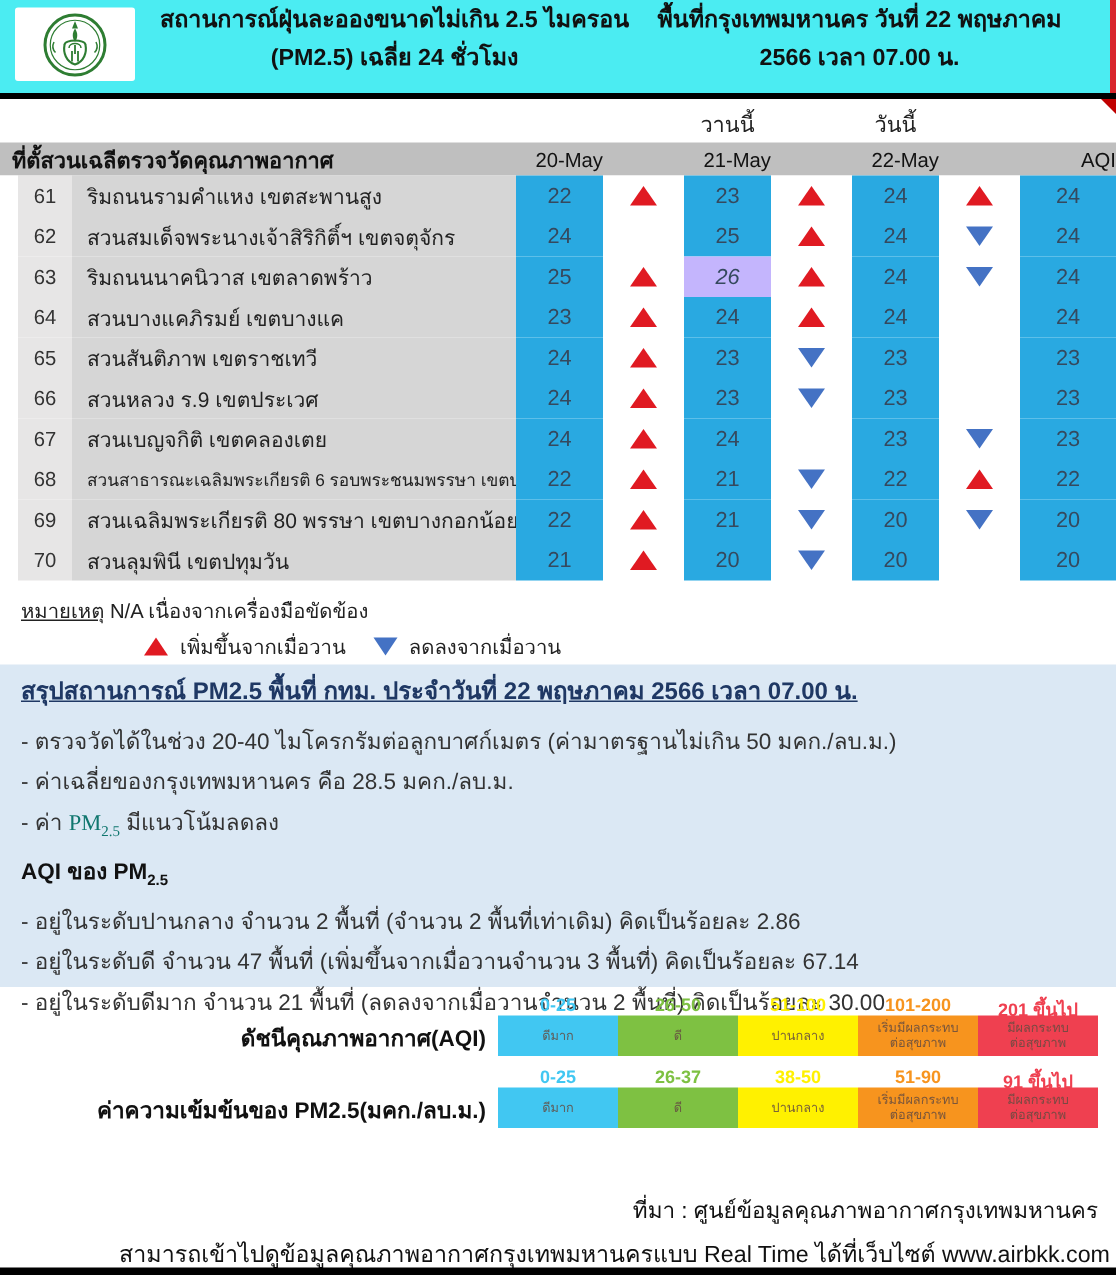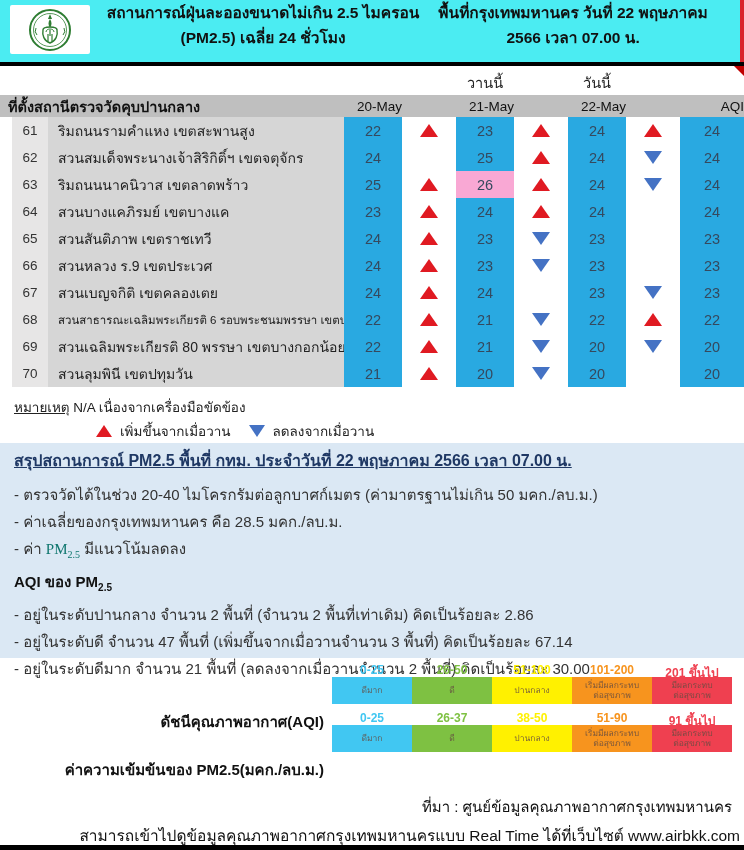--- a/index.html
+++ b/index.html
@@ -35,21 +35,21 @@
   .trow { height:27px; }
   .c-station { display:flex; height:27px; }
   .c-spacer { width:12px; background:#fff; }
   .c-no { width:36px; background:#E7E6E6; display:flex; align-items:center; justify-content:center;
           font-size:13.5px; color:#333;text-align:right; }
   .c-name { flex:1; background:#D6D6D6; display:flex; align-items:center; padding-left:10px;
             font-size:14px; color:#222; white-space:nowrap; overflow:hidden; }
   .c-name.small { font-size:11.5px; }
   .c-val { background:#29A9E1; display:flex; align-items:center; justify-content:center;
            font-size:14.5px; color:#35495E; height:27px; }
-  .c-val.green { background:#f9a8d4; }
+  .c-val.green { background:#c4b5fd;font-style:italic; }
   .c-arrow { display:flex; align-items:center; justify-content:center; background:#fff; height:27px; }
   .tri { width:0; height:0; }
   .tri.up   { border-left:9px solid transparent; border-right:9px solid transparent; border-bottom:13px solid #E01A22; }
   .tri.down { border-left:9px solid transparent; border-right:9px solid transparent; border-top:13px solid #4472C4; }
   
   .note-line { position:absolute; top:396px; left:14px; font-size:13.5px; color:#222; }
   .note-line .u { text-decoration:underline; }
   .legend-line { position:absolute; top:420px; left:96px; display:flex; align-items:center; gap:8px;
                  font-size:13.5px; color:#222; }
   .legend-line .tri.up { border-left-width:8px; border-right-width:8px; border-bottom-width:12px; }
@@ -60,21 +60,21 @@
   .summary-heading { font-size:16px; font-weight:bold; color:#1F3864; text-decoration:underline; margin-bottom:8px; }
   .s-line { font-size:15px; color:#333; line-height:27px; white-space:nowrap; }
   .s-line sub, .aqi-heading sub { font-size:10px; }
   .pm-gray { color:#0f766e;font-family:Liberation Serif, serif; }
   .aqi-heading { font-size:15px; font-weight:bold; color:#111; line-height:27px; }
   
   .scale-row { position:absolute; left:0; width:744px; height:42px; }
   .scale-row.r1 { top:663px; }
   .scale-row.r2 { top:711px; }
   .scale-label { position:absolute; left:0; top:17px; width:324px; text-align:right; font-size:15px;
-                 font-weight:bold; color:#111; white-space:nowrap;margin-top:30px; }
+                 font-weight:bold; color:#111; white-space:nowrap; }
   .scale-cells { position:absolute; left:332px; top:0; width:400px; display:flex; }
   .scale-cell { width:80px; }
   .scale-range { height:14px; text-align:center; font-size:12px; font-weight:bold; white-space:nowrap; }
   .scale-box { height:27px; display:flex; flex-direction:column; align-items:center; justify-content:center;
                font-size:8.5px; line-height:9.5px; color:rgba(100,75,65,0.85); text-align:center; }
   
   .footer-source { position:absolute; top:795px; right:12px; font-size:15px; color:#111; }
   .footer-realtime { position:absolute; top:823px; right:4px; font-size:15.5px; color:#111; }
   .bottom-bar { position:absolute; top:845px; left:0; width:744px; height:5px; background:#000; }
 </style>
@@ -104,21 +104,21 @@
   </div>
   <div class="black-line"></div>
 
   <div class="pre-header">
     <div class="day-label yesterday">วานนี้</div>
     <div class="day-label today">วันนี้</div>
     <div class="corner-flag"></div>
   </div>
 
   <div class="col-header grid-cols">
-    <div class="station-h">ที่ตั้งสถานีตรวจวัดคุบปานกลาง</div>
+    <div class="station-h">ที่ตั้สวนเฉลีตรวจวัดคุณภาพอากาศ</div>
     <div class="date-h">20-May</div>
     <div></div>
     <div class="date-h">21-May</div>
     <div></div>
     <div class="date-h">22-May</div>
     <div></div>
     <div class="aqi-h">AQI</div>
   </div>
 
   <div class="rows">

